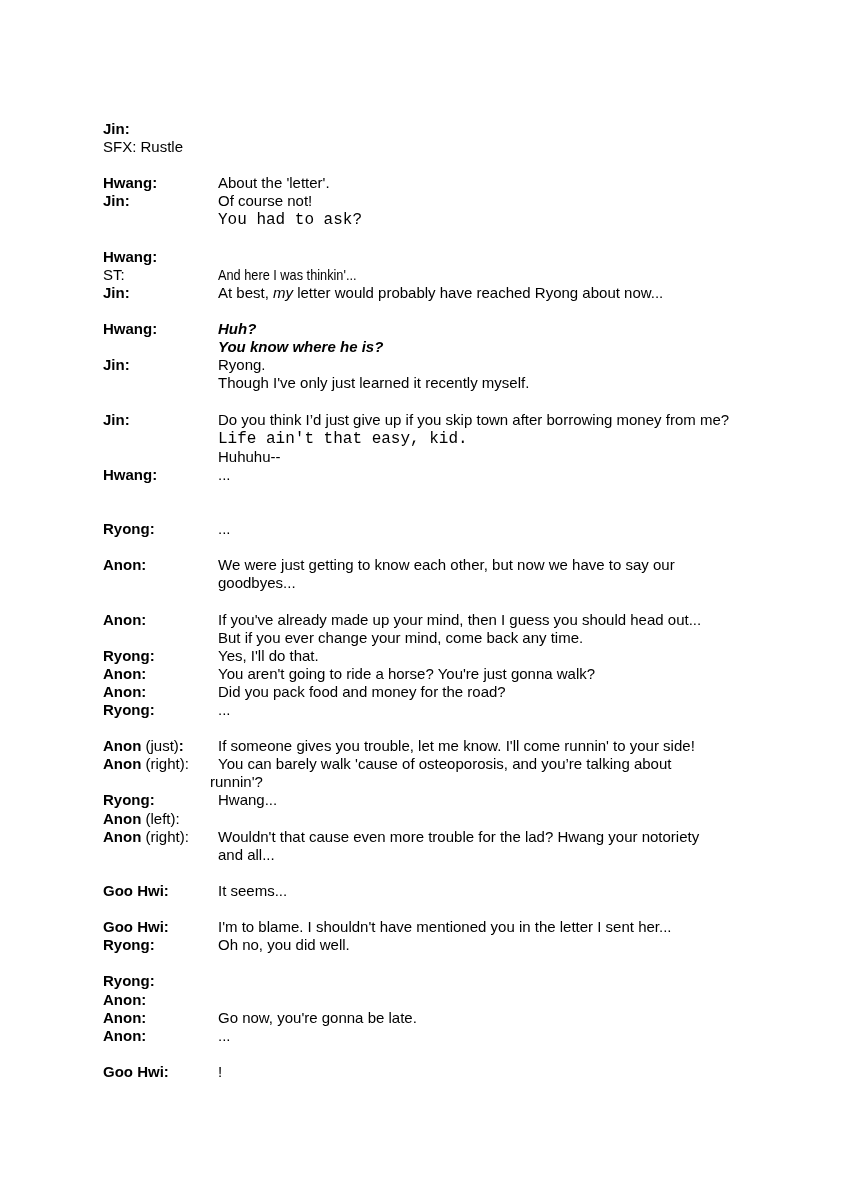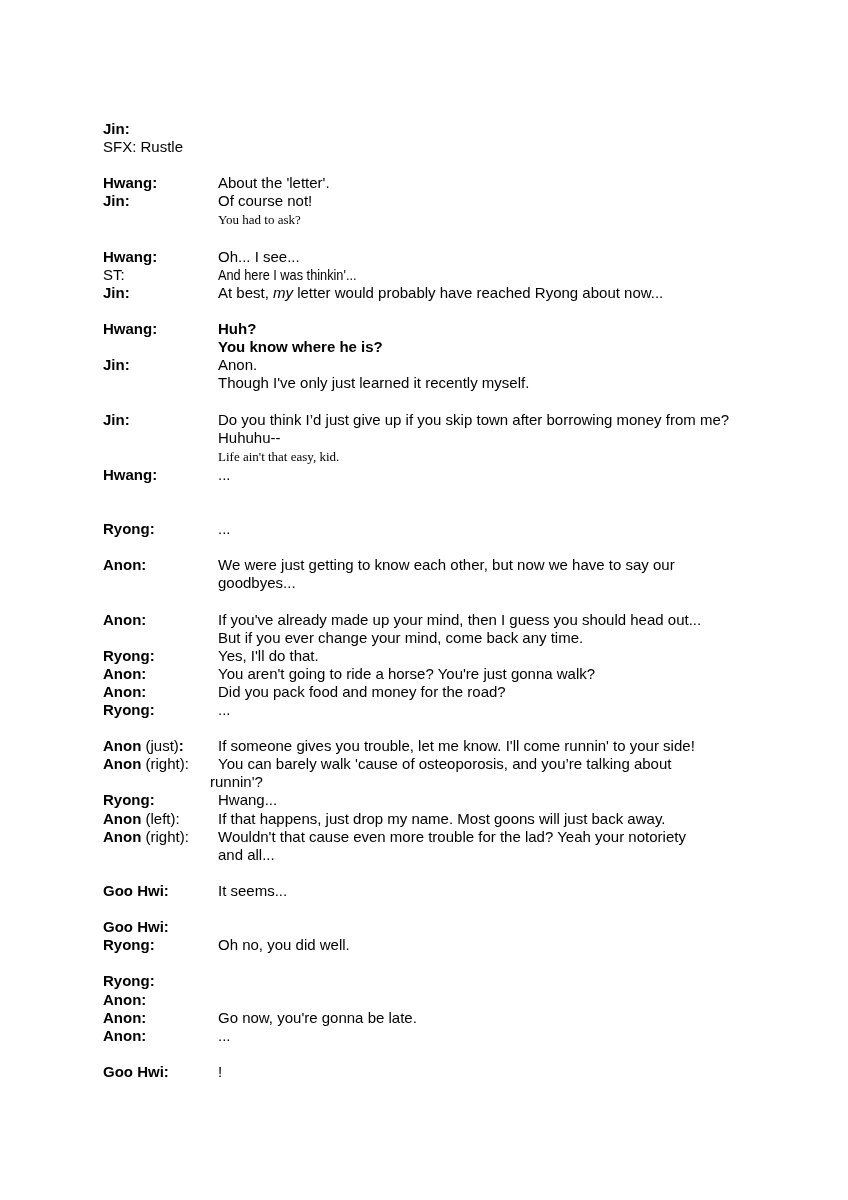--- a/index.html
+++ b/index.html
@@ -33,80 +33,80 @@
     width: 115px;
     white-space: pre;
   }
   .text-col {
     flex: 1 1 auto;
     white-space: pre;
   }
   .run-r  { font-weight: normal; font-style: normal; }
   .run-b  { font-weight: bold; }
   .run-i  { font-style: italic; }
-  .run-bi { font-weight: bold; }
+  .run-bi { font-weight: bold; font-style: italic; }
   .run-comic {
-    font-family: Liberation Serif, serif;
-    font-size: 13px;
+    font-family: Liberation Mono, monospace;
+    font-size: 16px;
   }
   .run-narrow {
     display: inline-block;
     transform: scaleX(0.85);
     transform-origin: 0 50%;
   }
 </style>
 </head>
 <body>
 
 <div class="page" id="script-root">
     <div class="line"><span class="speaker-col"><span class="run-b">Jin:</span></span></div>
     <div class="line"><span class="speaker-col"><span class="run-r">SFX: Rustle</span></span><span class="text-col"></span></div>
     <div class="line">&nbsp;</div>
     <div class="line"><span class="speaker-col"><span class="run-b">Hwang:</span></span><span class="text-col"><span class="run-r">About the 'letter'.</span></span></div>
     <div class="line"><span class="speaker-col"><span class="run-b">Jin:</span></span><span class="text-col"><span class="run-r">Of course not!</span></span></div>
     <div class="line"><span class="speaker-col"></span><span class="text-col"><span class="run-comic">You had to ask?</span></span></div>
     <div class="line">&nbsp;</div>
-    <div class="line"><span class="speaker-col"><span class="run-b">Hwang:</span></span><span class="text-col"><span class="run-r">Oh... I see...</span></span></div>
+    <div class="line"><span class="speaker-col"><span class="run-b">Hwang:</span></span></div>
     <div class="line"><span class="speaker-col"><span class="run-r">ST:</span></span><span class="text-col"><span class="run-narrow">And here I was thinkin'...</span></span></div>
     <div class="line"><span class="speaker-col"><span class="run-b">Jin:</span></span><span class="text-col"><span class="run-r">At best, </span><span class="run-i">my</span><span class="run-r"> letter would probably have reached Ryong about now...</span></span></div>
     <div class="line">&nbsp;</div>
     <div class="line"><span class="speaker-col"><span class="run-b">Hwang:</span></span><span class="text-col"><span class="run-bi">Huh?</span></span></div>
     <div class="line"><span class="speaker-col"></span><span class="text-col"><span class="run-bi">You know where he is?</span></span></div>
-    <div class="line"><span class="speaker-col"><span class="run-b">Jin:</span></span><span class="text-col"><span class="run-r">Anon.</span></span></div>
+    <div class="line"><span class="speaker-col"><span class="run-b">Jin:</span></span><span class="text-col"><span class="run-r">Ryong.</span></span></div>
     <div class="line"><span class="speaker-col"></span><span class="text-col"><span class="run-r">Though I've only just learned it recently myself.</span></span></div>
     <div class="line">&nbsp;</div>
     <div class="line"><span class="speaker-col"><span class="run-b">Jin:</span></span><span class="text-col"><span class="run-r">Do you think I’d just give up if you skip town after borrowing money from me?</span></span></div>
+    <div class="line"><span class="speaker-col"></span><span class="text-col"><span class="run-comic">Life ain't that easy, kid.</span></span></div>
     <div class="line"><span class="speaker-col"></span><span class="text-col"><span class="run-r">Huhuhu--</span></span></div>
-    <div class="line"><span class="speaker-col"></span><span class="text-col"><span class="run-comic">Life ain't that easy, kid.</span></span></div>
     <div class="line"><span class="speaker-col"><span class="run-b">Hwang:</span></span><span class="text-col"><span class="run-r">...</span></span></div>
     <div class="line">&nbsp;</div>
     <div class="line">&nbsp;</div>
     <div class="line"><span class="speaker-col"><span class="run-b">Ryong:</span></span><span class="text-col"><span class="run-r">...</span></span></div>
     <div class="line">&nbsp;</div>
     <div class="line"><span class="speaker-col"><span class="run-b">Anon:</span></span><span class="text-col"><span class="run-r">We were just getting to know each other, but now we have to say our</span></span></div>
     <div class="line"><span class="speaker-col"></span><span class="text-col"><span class="run-r">goodbyes...</span></span></div>
     <div class="line">&nbsp;</div>
     <div class="line"><span class="speaker-col"><span class="run-b">Anon:</span></span><span class="text-col"><span class="run-r">If you've already made up your mind, then I guess you should head out...</span></span></div>
     <div class="line"><span class="speaker-col"></span><span class="text-col"><span class="run-r">But if you ever change your mind, come back any time.</span></span></div>
     <div class="line"><span class="speaker-col"><span class="run-b">Ryong:</span></span><span class="text-col"><span class="run-r">Yes, I'll do that.</span></span></div>
     <div class="line"><span class="speaker-col"><span class="run-b">Anon:</span></span><span class="text-col"><span class="run-r">You aren't going to ride a horse? You're just gonna walk?</span></span></div>
     <div class="line"><span class="speaker-col"><span class="run-b">Anon:</span></span><span class="text-col"><span class="run-r">Did you pack food and money for the road?</span></span></div>
     <div class="line"><span class="speaker-col"><span class="run-b">Ryong:</span></span><span class="text-col"><span class="run-r">...</span></span></div>
     <div class="line">&nbsp;</div>
     <div class="line"><span class="speaker-col"><span class="run-b">Anon</span><span class="run-r"> (just)</span><span class="run-b">:</span></span><span class="text-col"><span class="run-r">If someone gives you trouble, let me know. I'll come runnin' to your side!</span></span></div>
     <div class="line"><span class="speaker-col"><span class="run-b">Anon</span><span class="run-r"> (right):</span></span><span class="text-col"><span class="run-r">You can barely walk 'cause of osteoporosis, and you’re talking about</span></span></div>
     <div class="line"><span class="speaker-col"></span><span class="text-col" style="margin-left: -8px;"><span class="run-r">runnin'?</span></span></div>
     <div class="line"><span class="speaker-col"><span class="run-b">Ryong:</span></span><span class="text-col"><span class="run-r">Hwang...</span></span></div>
-    <div class="line"><span class="speaker-col"><span class="run-b">Anon</span><span class="run-r"> (left):</span></span><span class="text-col"><span class="run-r">If that happens, just drop my name. Most goons will just back away.</span></span></div>
-    <div class="line"><span class="speaker-col"><span class="run-b">Anon</span><span class="run-r"> (right):</span></span><span class="text-col"><span class="run-r">Wouldn't that cause even more trouble for the lad? Yeah your notoriety</span></span></div>
+    <div class="line"><span class="speaker-col"><span class="run-b">Anon</span><span class="run-r"> (left):</span></span></div>
+    <div class="line"><span class="speaker-col"><span class="run-b">Anon</span><span class="run-r"> (right):</span></span><span class="text-col"><span class="run-r">Wouldn't that cause even more trouble for the lad? Hwang your notoriety</span></span></div>
     <div class="line"><span class="speaker-col"></span><span class="text-col"><span class="run-r">and all...</span></span></div>
     <div class="line">&nbsp;</div>
     <div class="line"><span class="speaker-col"><span class="run-b">Goo Hwi:</span></span><span class="text-col"><span class="run-r">It seems...</span></span></div>
     <div class="line">&nbsp;</div>
-    <div class="line"><span class="speaker-col"><span class="run-b">Goo Hwi:</span></span></div>
+    <div class="line"><span class="speaker-col"><span class="run-b">Goo Hwi:</span></span><span class="text-col"><span class="run-r">I'm to blame. I shouldn't have mentioned you in the letter I sent her...</span></span></div>
     <div class="line"><span class="speaker-col"><span class="run-b">Ryong:</span></span><span class="text-col"><span class="run-r">Oh no, you did well.</span></span></div>
     <div class="line">&nbsp;</div>
     <div class="line"><span class="speaker-col"><span class="run-b">Ryong:</span></span></div>
     <div class="line"><span class="speaker-col"><span class="run-b">Anon:</span></span></div>
     <div class="line"><span class="speaker-col"><span class="run-b">Anon:</span></span><span class="text-col"><span class="run-r">Go now, you're gonna be late.</span></span></div>
     <div class="line"><span class="speaker-col"><span class="run-b">Anon:</span></span><span class="text-col"><span class="run-r">...</span></span></div>
     <div class="line">&nbsp;</div>
     <div class="line"><span class="speaker-col"><span class="run-b">Goo Hwi:</span></span><span class="text-col"><span class="run-r">!</span></span></div>
   </div>
 

